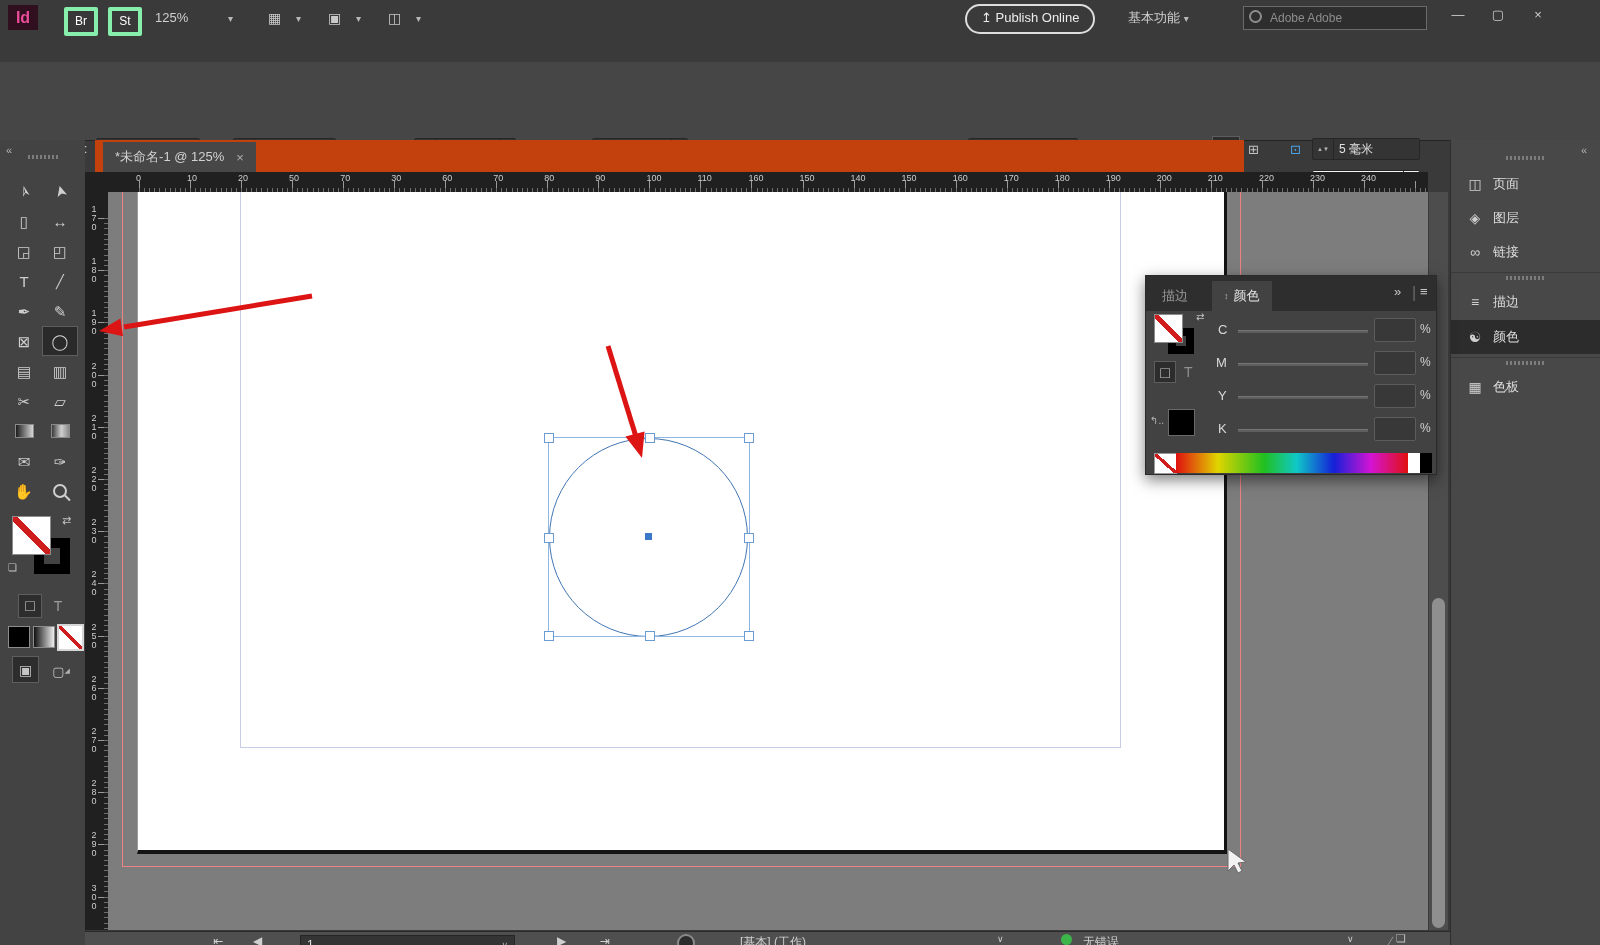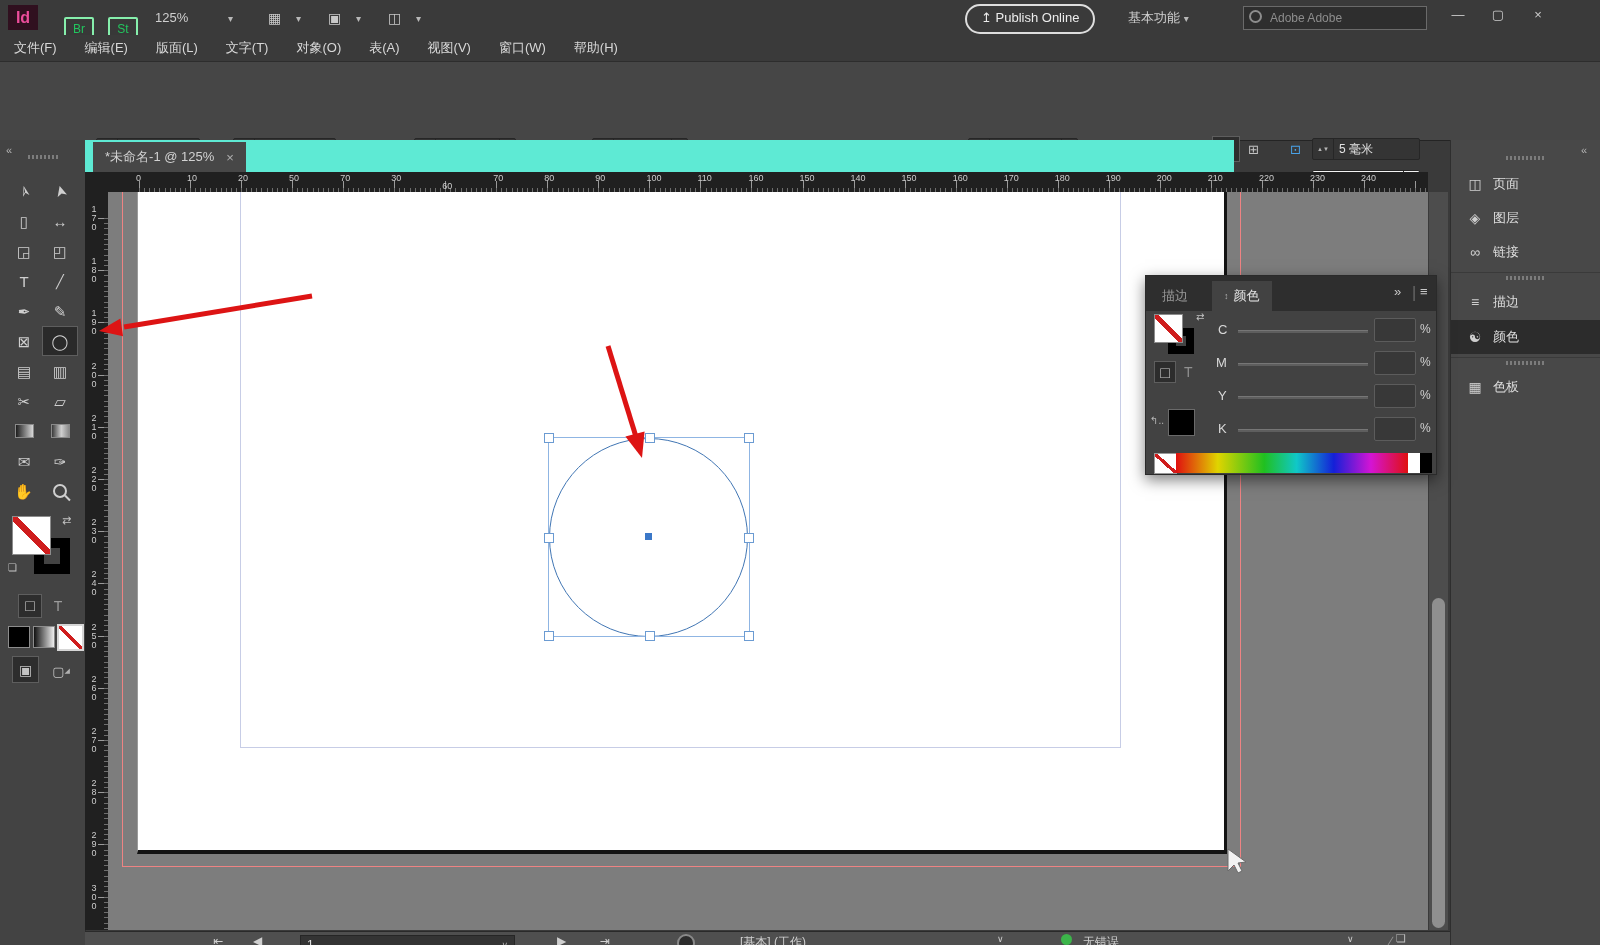--- a/index.html
+++ b/index.html
@@ -4,22 +4,22 @@
 <style>
   html,body{margin:0;padding:0;background:#262626;}
   #app{position:relative;width:1600px;height:945px;overflow:hidden;
        font-family:"Liberation Sans","DejaVu Sans",sans-serif;color:#d6d6d6;
        background:#3a3a3a;-webkit-font-smoothing:antialiased;}
   .abs{position:absolute;}
   
   .titlebar{left:0;top:0;width:1600px;height:35px;background:#3a3a3a;}
   .idlogo{left:8px;top:5px;width:30px;height:25px;background:#30101f;color:#ec4d9b;
           font-weight:bold;font-size:16px;text-align:center;line-height:25px;}
-  .badge{top:17px;width:26px;height:21px;background:#383838;border:2px solid #86efac;
-         color:#22c55e;font-size:12px;text-align:center;line-height:21px;border-radius:2px;}
+  .badge{top:7px;width:26px;height:21px;background:#383838;border:4px solid #86efac;
+         color:#ffffff;font-size:12px;text-align:center;line-height:21px;border-radius:2px;}
   .tbtext{font-size:13px;color:#cfcfcf;line-height:35px;}
   .chev{color:#b8b8b8;font-size:10px;}
   .mi{display:inline-block;font-size:14px;color:#c9c9c9;}
   .pill{left:965px;top:4px;height:26px;padding:0 14px;border:2px solid #dedede;border-radius:15px;
         font-size:13px;color:#ececec;line-height:24px;}
   .searchbox{left:1243px;top:6px;width:156px;height:22px;background:#2e2e2e;border:1px solid #6a6a6a;
              font-size:12px;color:#8d8d8d;line-height:22px;padding-left:26px;}
   .winbtn{top:0;width:40px;height:30px;text-align:center;line-height:30px;color:#cccccc;font-size:13px;}
   
   .menubar{left:0;top:35px;width:1600px;height:27px;background:#3a3a3a;border-bottom:1px solid #2d2d2d;
@@ -37,21 +37,21 @@
   .cicon{position:absolute;font-size:13px;color:#c2c2c2;text-align:center;}
   .refgrid{left:36px;top:88px;width:24px;height:24px;
            background:
             linear-gradient(#9a9a9a,#9a9a9a) 0 0/8px 2px no-repeat,
             repeating-linear-gradient(to right,#9a9a9a 0 2px,transparent 2px 8px),
             repeating-linear-gradient(to bottom,#9a9a9a 0 2px,transparent 2px 8px);}
   .sw{position:absolute;width:22px;height:18px;border:1px solid #1f1f1f;}
   .morebtn{position:absolute;width:12px;height:18px;background:#3a3a3a;border:1px solid #262626;
            color:#b5b5b5;font-size:8px;text-align:center;line-height:18px;}
   
-  .tabstrip{left:85px;top:140px;width:1149px;height:32px;background:#5eead4;}
+  .tabstrip{left:95px;top:140px;width:1149px;height:32px;background:#c2410c;}
   .doctab{left:8px;top:2px;height:30px;background:#474747;display:flex;align-items:center;
           padding:0 12px;font-size:13px;color:#d2d2d2;}
   .toolhead{left:0;top:140px;width:85px;height:32px;background:#434343;}
   .collapser{color:#b5b5b5;font-size:11px;}
   .gripdots{height:4px;background:repeating-linear-gradient(to right,#7c7c7c 0 2px,transparent 2px 4px);}
   
   .toolbar{left:0;top:172px;width:85px;height:773px;background:#434343;border-right:1px solid #2e2e2e;}
   .toolgrid{position:absolute;left:6px;top:4px;width:72px;display:grid;grid-template-columns:36px 36px;}
   .tool{height:30px;display:flex;align-items:center;justify-content:center;color:#cfcfcf;}
   .tglyph{font-size:15px;line-height:1;}
@@ -148,31 +148,20 @@
     <div class="abs tbtext" style="left:1128px;">
       <span>基本功能</span> <span class="chev">▾</span>
     </div>
     <div class="abs searchbox">Adobe Adobe</div>
     <span class="abs" style="left:1249px;top:10px;width:9px;height:9px;border:2px solid #8d8d8d;border-radius:50%;"></span>
     <div class="abs winbtn" style="left:1438px;">—</div>
     <div class="abs winbtn" style="left:1478px;">▢</div>
     <div class="abs winbtn" style="left:1518px;">×</div>
   </div>
 
-  <div class="abs menubar">
-    <span class="menuitem">文件(F)</span>
-    <span class="menuitem">编辑(E)</span>
-    <span class="menuitem">版面(L)</span>
-    <span class="menuitem">文字(T)</span>
-    <span class="menuitem">对象(O)</span>
-    <span class="menuitem">表(A)</span>
-    <span class="menuitem">视图(V)</span>
-    <span class="menuitem">窗口(W)</span>
-    <span class="menuitem">帮助(H)</span>
-  </div>
 
   <div class="abs controlbar">
     <div class="refgrid abs"></div>
     <span class="clabel" style="left:76px;top:80px;">X:</span>
     <div class="fld" style="left:96px;top:76px;width:104px;">
       <span class="spin">▲▼</span>
         <span>82 毫米</span>
     </div>
     <span class="clabel" style="left:76px;top:112px;">Y:</span>
     <div class="fld" style="left:96px;top:108px;width:104px;">
@@ -365,21 +354,21 @@
   </div>
 
   <div class="abs rulercorner"></div>
   <div class="abs hruler">
       <span class="hlabel" style="left: 28px;">0</span>
       <span class="hlabel" style="left: 79.04px;">10</span>
       <span class="hlabel" style="left: 130.08px;">20</span>
       <span class="hlabel" style="left: 181.12px;">50</span>
       <span class="hlabel" style="left: 232.16px;">70</span>
       <span class="hlabel" style="left: 283.2px;">30</span>
-      <span class="hlabel" style="left: 334.24px; margin-top: 8px;">60</span>
+      <span class="hlabel" style="left: 334.24px;">60</span>
       <span class="hlabel" style="left: 385.28px;">70</span>
       <span class="hlabel" style="left: 436.32px;">80</span>
       <span class="hlabel" style="left: 487.36px;">90</span>
       <span class="hlabel" style="left: 538.4px;">100</span>
       <span class="hlabel" style="left: 589.44px;">110</span>
       <span class="hlabel" style="left: 640.48px;">160</span>
       <span class="hlabel" style="left: 691.52px;">150</span>
       <span class="hlabel" style="left: 742.56px;">140</span>
       <span class="hlabel" style="left: 793.6px;">150</span>
       <span class="hlabel" style="left: 844.64px;">160</span>

